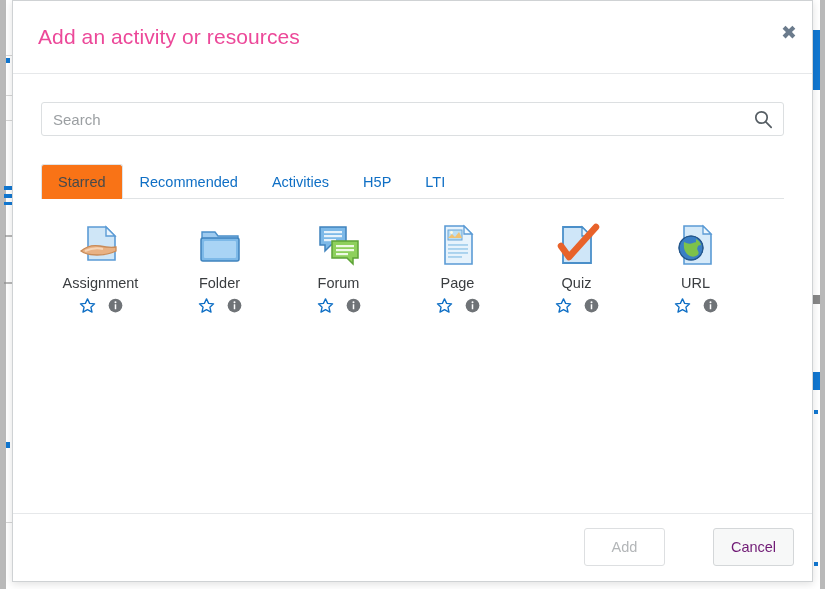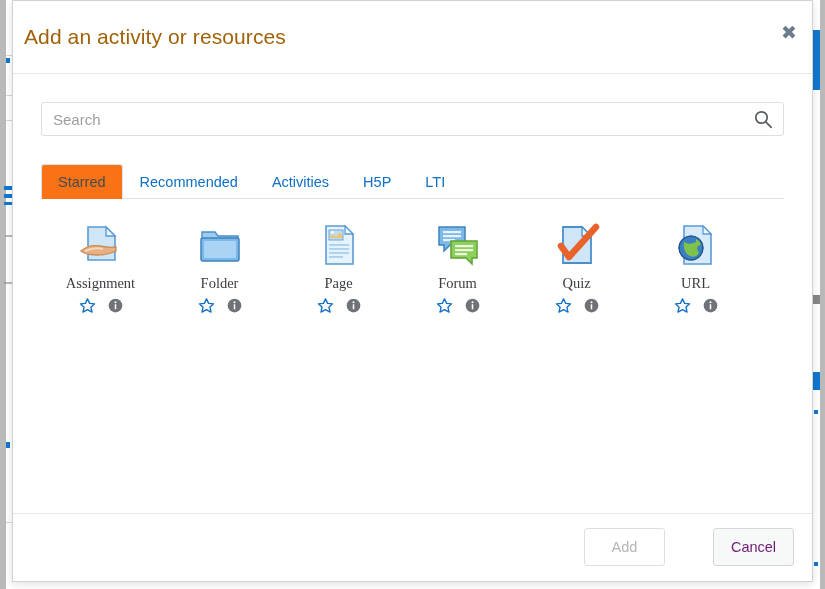--- a/index.html
+++ b/index.html
@@ -25,21 +25,21 @@
     box-sizing:border-box;
     display:flex;flex-direction:column;
     box-shadow:0 2px 8px rgba(0,0,0,.12);
   }
   .modal-header{
     position:relative;height:72px;flex:0 0 72px;
     border-bottom:1px solid #e6e8ea;
     display:flex;align-items:center;
   }
   .modal-title{
-    font-size:21px;color:#a16207;margin-left:11px;font-weight:400;
+    font-size:21px;color:#ec4899;margin-left:25px;font-weight:400;
     letter-spacing:.1px;
   }
   .close-btn{
     position:absolute;right:10px;top:18px;
     width:26px;height:26px;
     display:flex;align-items:center;justify-content:center;
     border:none;background:transparent;cursor:pointer;padding:0;
     color:#6b7b8c;font-size:19px;line-height:1;font-weight:700;
     font-family:"DejaVu Sans", sans-serif;
   }
@@ -84,21 +84,21 @@
   }
 
   
   .items-grid{
     display:flex;flex-wrap:wrap;
     margin-top:22px;
   }
   .item{
     width:119px;
     display:flex;flex-direction:column;align-items:center;
-    margin-bottom:22px;cursor:pointer;text-align:left;font-family:Liberation Serif, serif;
+    margin-bottom:22px;cursor:pointer;text-align:left;
   }
   .item-icon{width:48px;height:48px;display:block;}
   .item-label{
     font-size:14.5px;color:#3a3d40;margin-top:6px;line-height:1.2;
   }
   .item-actions{margin-top:5px;display:flex;align-items:center;gap:12px;}
   .star-icon{width:17px;height:17px;cursor:pointer;color:#0f6fc5;display:block;}
   .info-icon{width:15px;height:15px;cursor:pointer;display:block;}
 
   
@@ -217,20 +217,50 @@
               <rect x="10.8" y="10" width="2.4" height="8" fill="#fff"></rect>
               <circle cx="12" cy="6.6" r="1.6" fill="#fff"></circle>
             </svg>
           </span>
         </span>
       </div>
 
       <div class="item">
         <span class="item-icon">
           <svg viewBox="0 0 48 48" width="48" height="48">
+            <path d="M5 6 h26 v18 h-15 l-6 6 v-6 h-5 z" fill="#7db9e8" stroke="#3f83bd" stroke-width="1.5"></path>
+            <rect x="9" y="10" width="18" height="2.2" fill="#e8f3fb"></rect>
+            <rect x="9" y="14" width="18" height="2.2" fill="#e8f3fb"></rect>
+            <rect x="9" y="18" width="12" height="2.2" fill="#e8f3fb"></rect>
+            <path d="M17 20 h26 v17 h-5 v6 l-6 -6 h-15 z" fill="#8ed05c" stroke="#5da336" stroke-width="1.5"></path>
+            <rect x="21" y="24" width="18" height="2.2" fill="#eef9e4"></rect>
+            <rect x="21" y="28" width="18" height="2.2" fill="#eef9e4"></rect>
+            <rect x="21" y="32" width="12" height="2.2" fill="#eef9e4"></rect>
+          </svg>
+        </span>
+        <span class="item-label">Forum</span>
+        <span class="item-actions">
+          <span class="star-icon">
+            <svg viewBox="0 0 24 24" width="17" height="17" fill="none" stroke="#0f6fc5" stroke-width="1.9" stroke-linejoin="round">
+              <polygon points="12,2.6 15,9 22,9.7 16.8,14.4 18.4,21.3 12,17.8 5.6,21.3 7.2,14.4 2,9.7 9,9"></polygon>
+            </svg>
+          </span>
+          <span class="info-icon">
+            <svg viewBox="0 0 24 24" width="15" height="15">
+              <circle cx="12" cy="12" r="11" fill="#6f7377"></circle>
+              <rect x="10.8" y="10" width="2.4" height="8" fill="#fff"></rect>
+              <circle cx="12" cy="6.6" r="1.6" fill="#fff"></circle>
+            </svg>
+          </span>
+        </span>
+      </div>
+
+      <div class="item">
+        <span class="item-icon">
+          <svg viewBox="0 0 48 48" width="48" height="48">
             <path d="M11 5 h19 l8 8 v30 h-27 z" fill="#e7f3fc" stroke="#5b9bd5" stroke-width="1.6"></path>
             <path d="M30 5 v8 h8 z" fill="#f4fafe" stroke="#5b9bd5" stroke-width="1.3"></path>
             <rect x="14" y="9" width="14" height="10" fill="#bcdff5" stroke="#6ba5d6" stroke-width="1"></rect>
             <path d="M14 17 l4 -4 l3 3 l4 -5 l3 6 z" fill="#f0c274"></path>
             <circle cx="17.5" cy="11.5" r="1.4" fill="#fffbe8"></circle>
             <g fill="#a9d2ee">
               <rect x="14" y="23" width="20" height="1.9"></rect>
               <rect x="14" y="27" width="20" height="1.9"></rect>
               <rect x="14" y="31" width="20" height="1.9"></rect>
               <rect x="14" y="35" width="14" height="1.9"></rect>
@@ -250,50 +280,20 @@
               <rect x="10.8" y="10" width="2.4" height="8" fill="#fff"></rect>
               <circle cx="12" cy="6.6" r="1.6" fill="#fff"></circle>
             </svg>
           </span>
         </span>
       </div>
 
       <div class="item">
         <span class="item-icon">
           <svg viewBox="0 0 48 48" width="48" height="48">
-            <path d="M5 6 h26 v18 h-15 l-6 6 v-6 h-5 z" fill="#7db9e8" stroke="#3f83bd" stroke-width="1.5"></path>
-            <rect x="9" y="10" width="18" height="2.2" fill="#e8f3fb"></rect>
-            <rect x="9" y="14" width="18" height="2.2" fill="#e8f3fb"></rect>
-            <rect x="9" y="18" width="12" height="2.2" fill="#e8f3fb"></rect>
-            <path d="M17 20 h26 v17 h-5 v6 l-6 -6 h-15 z" fill="#8ed05c" stroke="#5da336" stroke-width="1.5"></path>
-            <rect x="21" y="24" width="18" height="2.2" fill="#eef9e4"></rect>
-            <rect x="21" y="28" width="18" height="2.2" fill="#eef9e4"></rect>
-            <rect x="21" y="32" width="12" height="2.2" fill="#eef9e4"></rect>
-          </svg>
-        </span>
-        <span class="item-label">Forum</span>
-        <span class="item-actions">
-          <span class="star-icon">
-            <svg viewBox="0 0 24 24" width="17" height="17" fill="none" stroke="#0f6fc5" stroke-width="1.9" stroke-linejoin="round">
-              <polygon points="12,2.6 15,9 22,9.7 16.8,14.4 18.4,21.3 12,17.8 5.6,21.3 7.2,14.4 2,9.7 9,9"></polygon>
-            </svg>
-          </span>
-          <span class="info-icon">
-            <svg viewBox="0 0 24 24" width="15" height="15">
-              <circle cx="12" cy="12" r="11" fill="#6f7377"></circle>
-              <rect x="10.8" y="10" width="2.4" height="8" fill="#fff"></rect>
-              <circle cx="12" cy="6.6" r="1.6" fill="#fff"></circle>
-            </svg>
-          </span>
-        </span>
-      </div>
-
-      <div class="item">
-        <span class="item-icon">
-          <svg viewBox="0 0 48 48" width="48" height="48">
             <path d="M10 6 h19 l9 9 v27 h-28 z" fill="#cfe6f8" stroke="#4a8fc9" stroke-width="1.8"></path>
             <path d="M29 6 v9 h9 z" fill="#eaf4fc" stroke="#4a8fc9" stroke-width="1.3"></path>
             <path d="M8 25 l8 11 L43 6" fill="none" stroke="#e8622a" stroke-width="6.5" stroke-linecap="round" stroke-linejoin="round"></path>
           </svg>
         </span>
         <span class="item-label">Quiz</span>
         <span class="item-actions">
           <span class="star-icon">
             <svg viewBox="0 0 24 24" width="17" height="17" fill="none" stroke="#0f6fc5" stroke-width="1.9" stroke-linejoin="round">
               <polygon points="12,2.6 15,9 22,9.7 16.8,14.4 18.4,21.3 12,17.8 5.6,21.3 7.2,14.4 2,9.7 9,9"></polygon>

